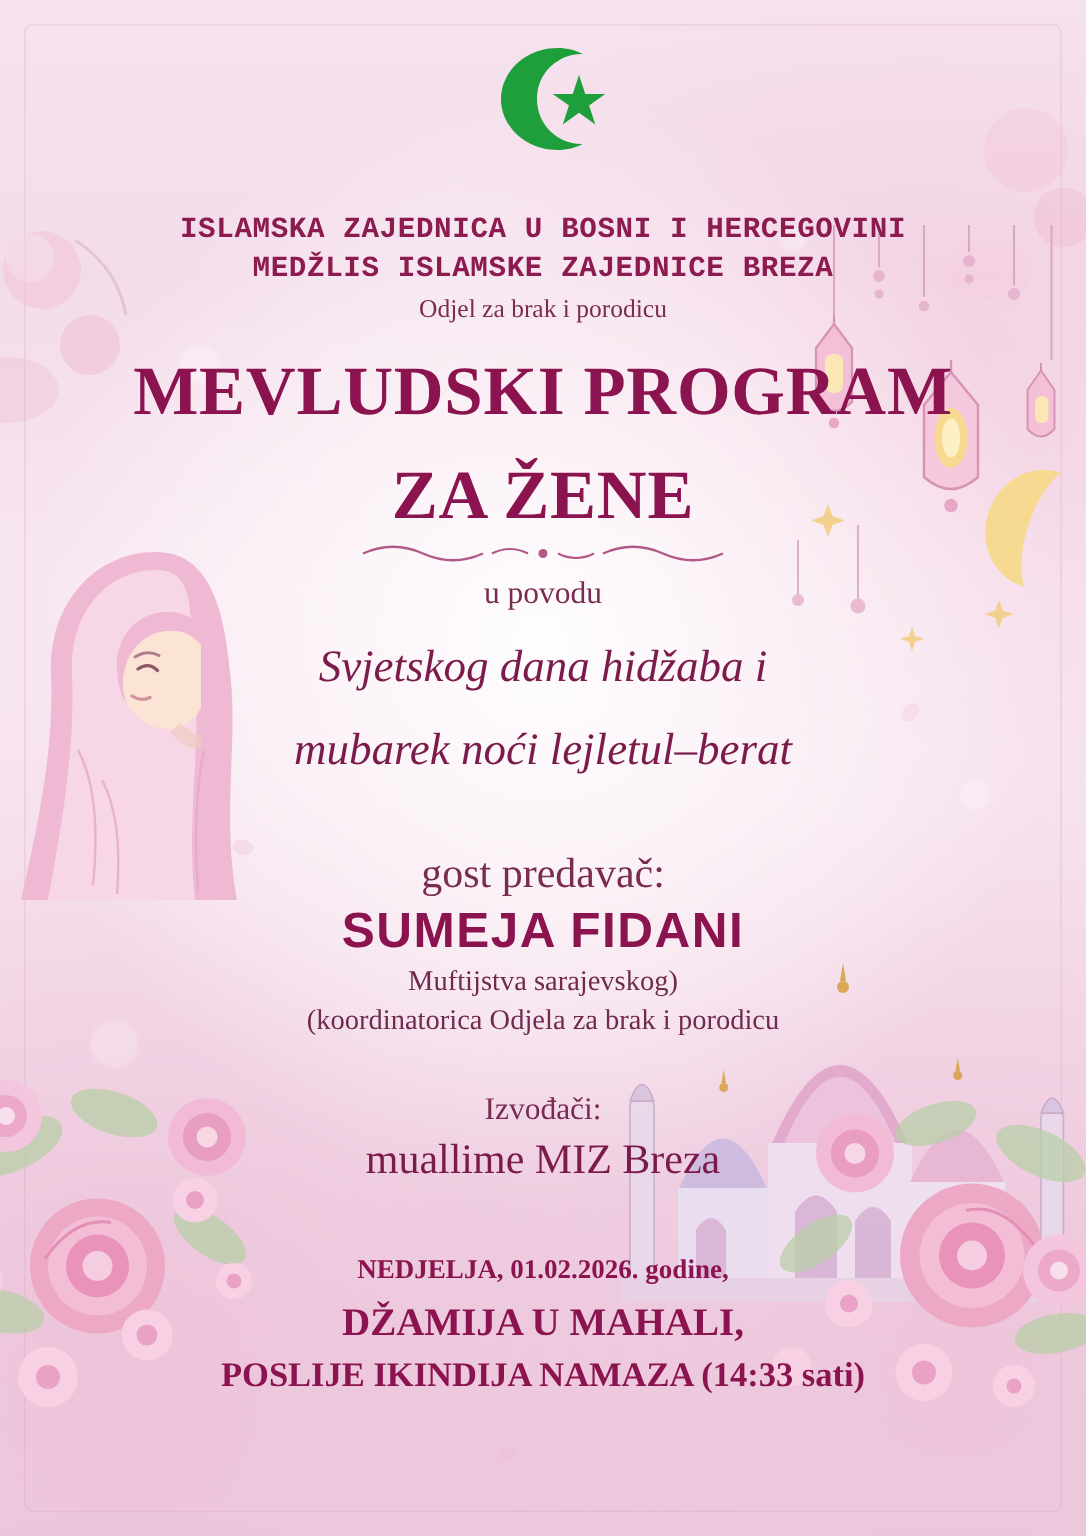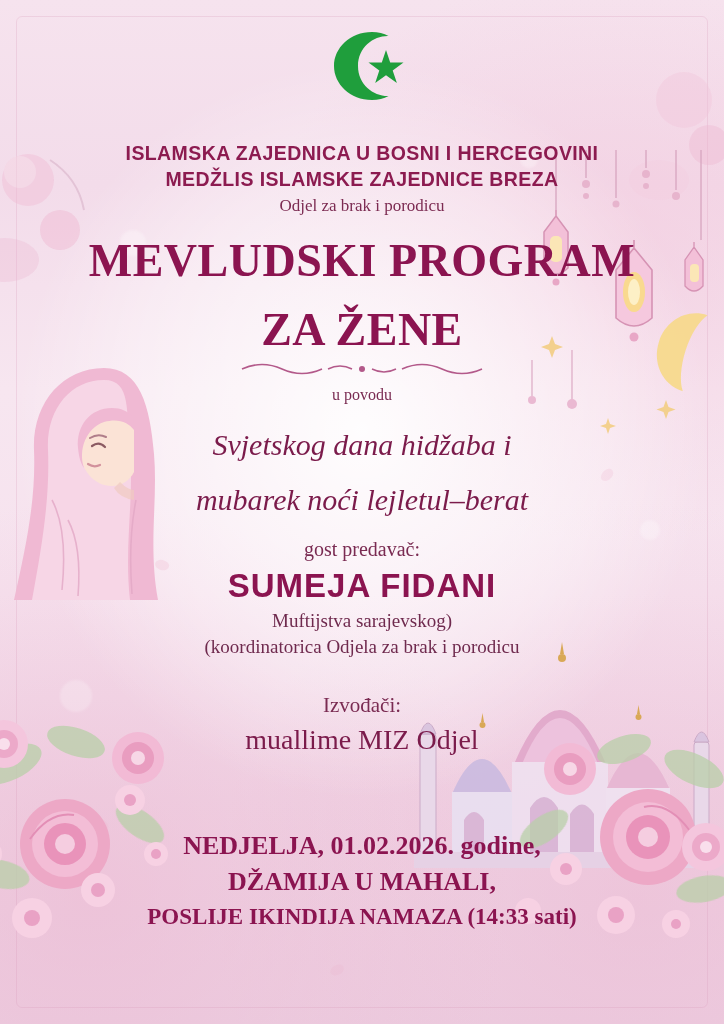--- a/index.html
+++ b/index.html
@@ -65,21 +65,21 @@
   .content {
     position: absolute;
     left: 0; right: 0;
     top: 140px;
     text-align: center;
     color: #8a1a4e;
     z-index: 5;
   }
 
   .org-line1, .org-line2 {
-    font-family: Liberation Sans, sans-serif;
+    font-family: Liberation Mono, monospace;
     font-weight: bold;
     color: #8c1b50;
     letter-spacing: 0.4px;
     text-align: center;
   }
   .org-line1 { font-size: 19.5px; line-height: 26px; }
   .org-line2 { font-size: 19.5px; line-height: 26px; }
   .org-line3 {
     font-size: 17px;
     line-height: 28px;
@@ -98,36 +98,36 @@
   }
   .title .l2 { display: block; margin-top: 20px; }
 
   .divider {
     width: 260px;
     height: 18px;
     margin: 6px auto 2px;
   }
 
   .occasion-small {
-    font-size: 16px;
+    font-size: 21px;
     line-height: 30px;
     color: #7a2b52;
   }
   .occasion-big {
     font-family: "Liberation Serif", serif;
     font-style: italic;
     font-size: 30px;
     line-height: 40px;
     color: #7b1b4b;
     margin-top: 15px;
   }
 
   .speaker-label {
-    margin-top: 14px;
-    font-size: 20px;
+    margin-top: 48px;
+    font-size: 28px;
     line-height: 30px;
     color: #7a2b52;
   }
   .speaker-name {
     font-family: "Liberation Sans", sans-serif;
     font-weight: bold;
     font-size: 33px;
     line-height: 44px;
     letter-spacing: 1px;
     color: #8b1450;
@@ -154,21 +154,21 @@
   .details {
     position: absolute;
     left: 0; right: 0;
     bottom: 90px;
     text-align: center;
     z-index: 6;
   }
   .details .d1 {
     font-family: "Liberation Serif", serif;
     font-weight: bold;
-    font-size: 26px;
+    font-size: 18px;
     line-height: 36px;
     color: #8b1450;
     margin-top: 12px;
   }
   .details .d2 {
     font-family: "Liberation Serif", serif;
     font-weight: bold;
     font-size: 26px;
     line-height: 36px;
     color: #8b1450;
@@ -485,21 +485,21 @@
     <div class="occasion-small">u povodu</div>
     <div class="occasion-big">Svjetskog dana hidžaba i</div>
     <div class="occasion-big">mubarek noći lejletul–berat</div>
 
     <div class="speaker-label">gost predavač:</div>
     <div class="speaker-name">SUMEJA FIDANI</div>
     <div class="speaker-note">Muftijstva sarajevskog)</div>
     <div class="speaker-note">(koordinatorica Odjela za brak i porodicu</div>
 
     <div class="performers-label">Izvođači:</div>
-    <div class="performers">muallime MIZ Odjel</div>
+    <div class="performers">muallime MIZ Breza</div>
   </div>
 
   <div class="details">
     <div class="d1">NEDJELJA, 01.02.2026. godine,</div>
     <div class="d2">DŽAMIJA U MAHALI,</div>
     <div class="d3">POSLIJE IKINDIJA NAMAZA (14:33 sati)</div>
   </div>
 
 </div>
 

